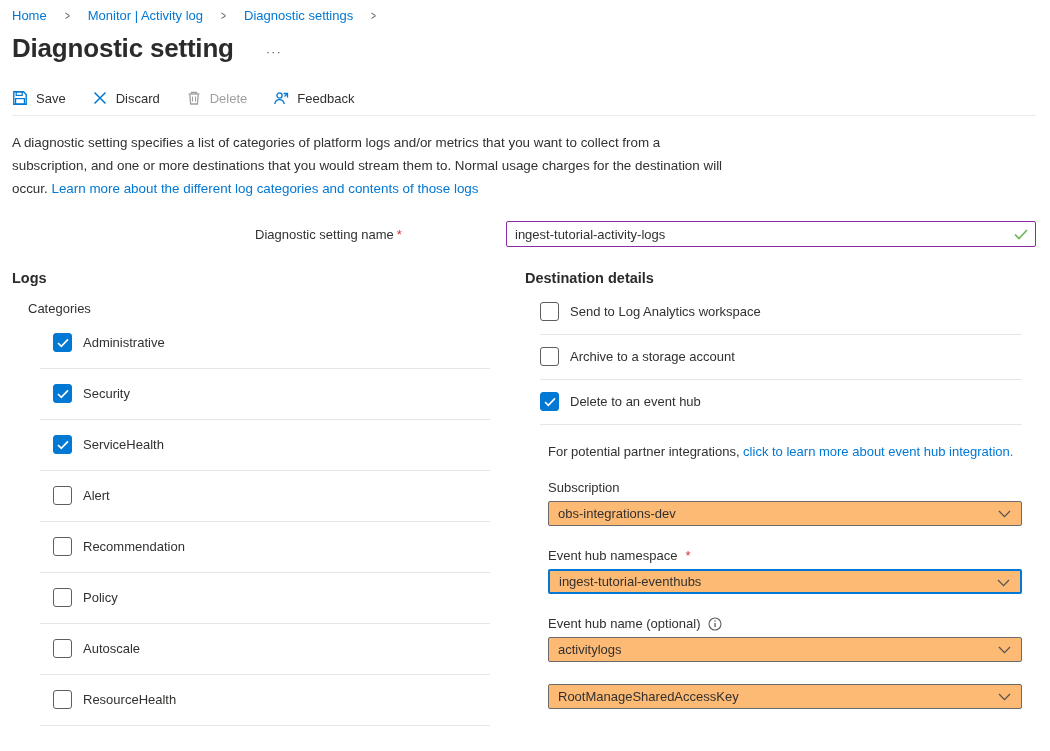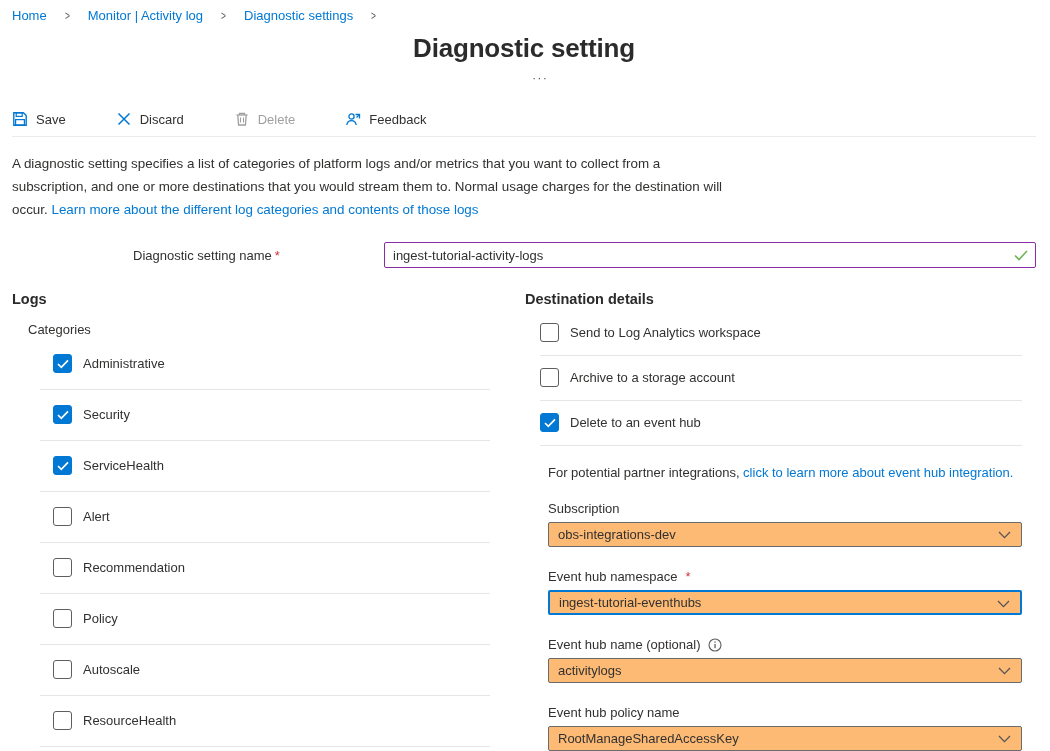--- a/index.html
+++ b/index.html
@@ -10,40 +10,40 @@
     color: #323130;
   }
   .page { padding: 6px 14px 0 12px; }
 
   
   .breadcrumb { display: flex; align-items: center; gap: 17px; padding-top: 2px; font-size: 13px; }
   .crumb { color: #0078d4; cursor: pointer; text-decoration: none; }
   .crumb-sep { color: #605e5c; font-size: 12px; transform: scaleX(0.7); display:inline-block; }
 
   
-  .title-row { display: flex; align-items: center; margin-top: 10px; flex-direction: column; }
+  .title-row { display: flex; align-items: center; margin-top: 10px; }
   .page-title { font-size: 26px; font-weight: 700; letter-spacing: -0.2px; color: #2b2b2b; }
   .title-ellipsis { margin-left: 32px; color: #605e5c; font-size: 13px; letter-spacing: 1px; cursor: pointer; padding-top: 6px; }
 
   
-  .toolbar { display: flex; align-items: center; margin-top: 26px; gap: 24px; }
+  .toolbar { display: flex; align-items: center; margin-top: 26px; }
   .tb-btn { display: inline-flex; align-items: center; gap: 8px; margin-right: 26px; cursor: pointer; color: #323130; }
   .tb-btn.disabled { color: #a19f9d; cursor: default; }
   .tb-icon { width: 16px; height: 16px; display: inline-flex; }
   .toolbar-divider { border: none; border-top: 1px solid #edebe9; margin-top: 9px; }
 
   
   .description { margin-top: 15px; width: 722px; font-size: 13.4px; line-height: 23px; color: #323130; }
   .inline-link { color: #0078d4; cursor: pointer; text-decoration: none; }
 
   
   .name-row { display: flex; align-items: center; margin-top: 21px; justify-content: flex-end; }
   .name-label { width: 251px; flex: none; }
   .req { color: #d13438; margin-left: 3px; }
-  .name-input-wrap { position: relative; width: 652px; text-decoration: underline; }
+  .name-input-wrap { position: relative; width: 530px; text-decoration: underline; }
   .name-input {
     width: 100%; height: 26px; border: 1.5px solid #8a2da5; border-radius: 2px;
     padding: 0 28px 0 8px; font-size: 13px; color: #323130; outline: none;
     font-family: "Liberation Sans", sans-serif;
   }
   .input-valid-icon { position: absolute; right: 8px; top: 7px; }
 
   
   .columns { display: flex; margin-top: 23px; }
   .col-left { width: 513px; flex: none; }
@@ -272,23 +272,20 @@
             <div class="dd">
               <span class="dd-value">activitylogs</span>
               <span class="dd-chevron">
                 <svg viewBox="0 0 13 8" width="13" height="8">
                   <polyline points="1,1 6.5,6.6 12,1" fill="none" stroke="#555" stroke-width="1.3"></polyline>
                 </svg>
               </span>
             </div>
           </div>
           <div class="field">
-            <div class="field-label">
-              <span>Event hub policy name</span>
-            </div>
             <div class="dd">
               <span class="dd-value">RootManageSharedAccessKey</span>
               <span class="dd-chevron">
                 <svg viewBox="0 0 13 8" width="13" height="8">
                   <polyline points="1,1 6.5,6.6 12,1" fill="none" stroke="#555" stroke-width="1.3"></polyline>
                 </svg>
               </span>
             </div>
           </div>
         </div>

